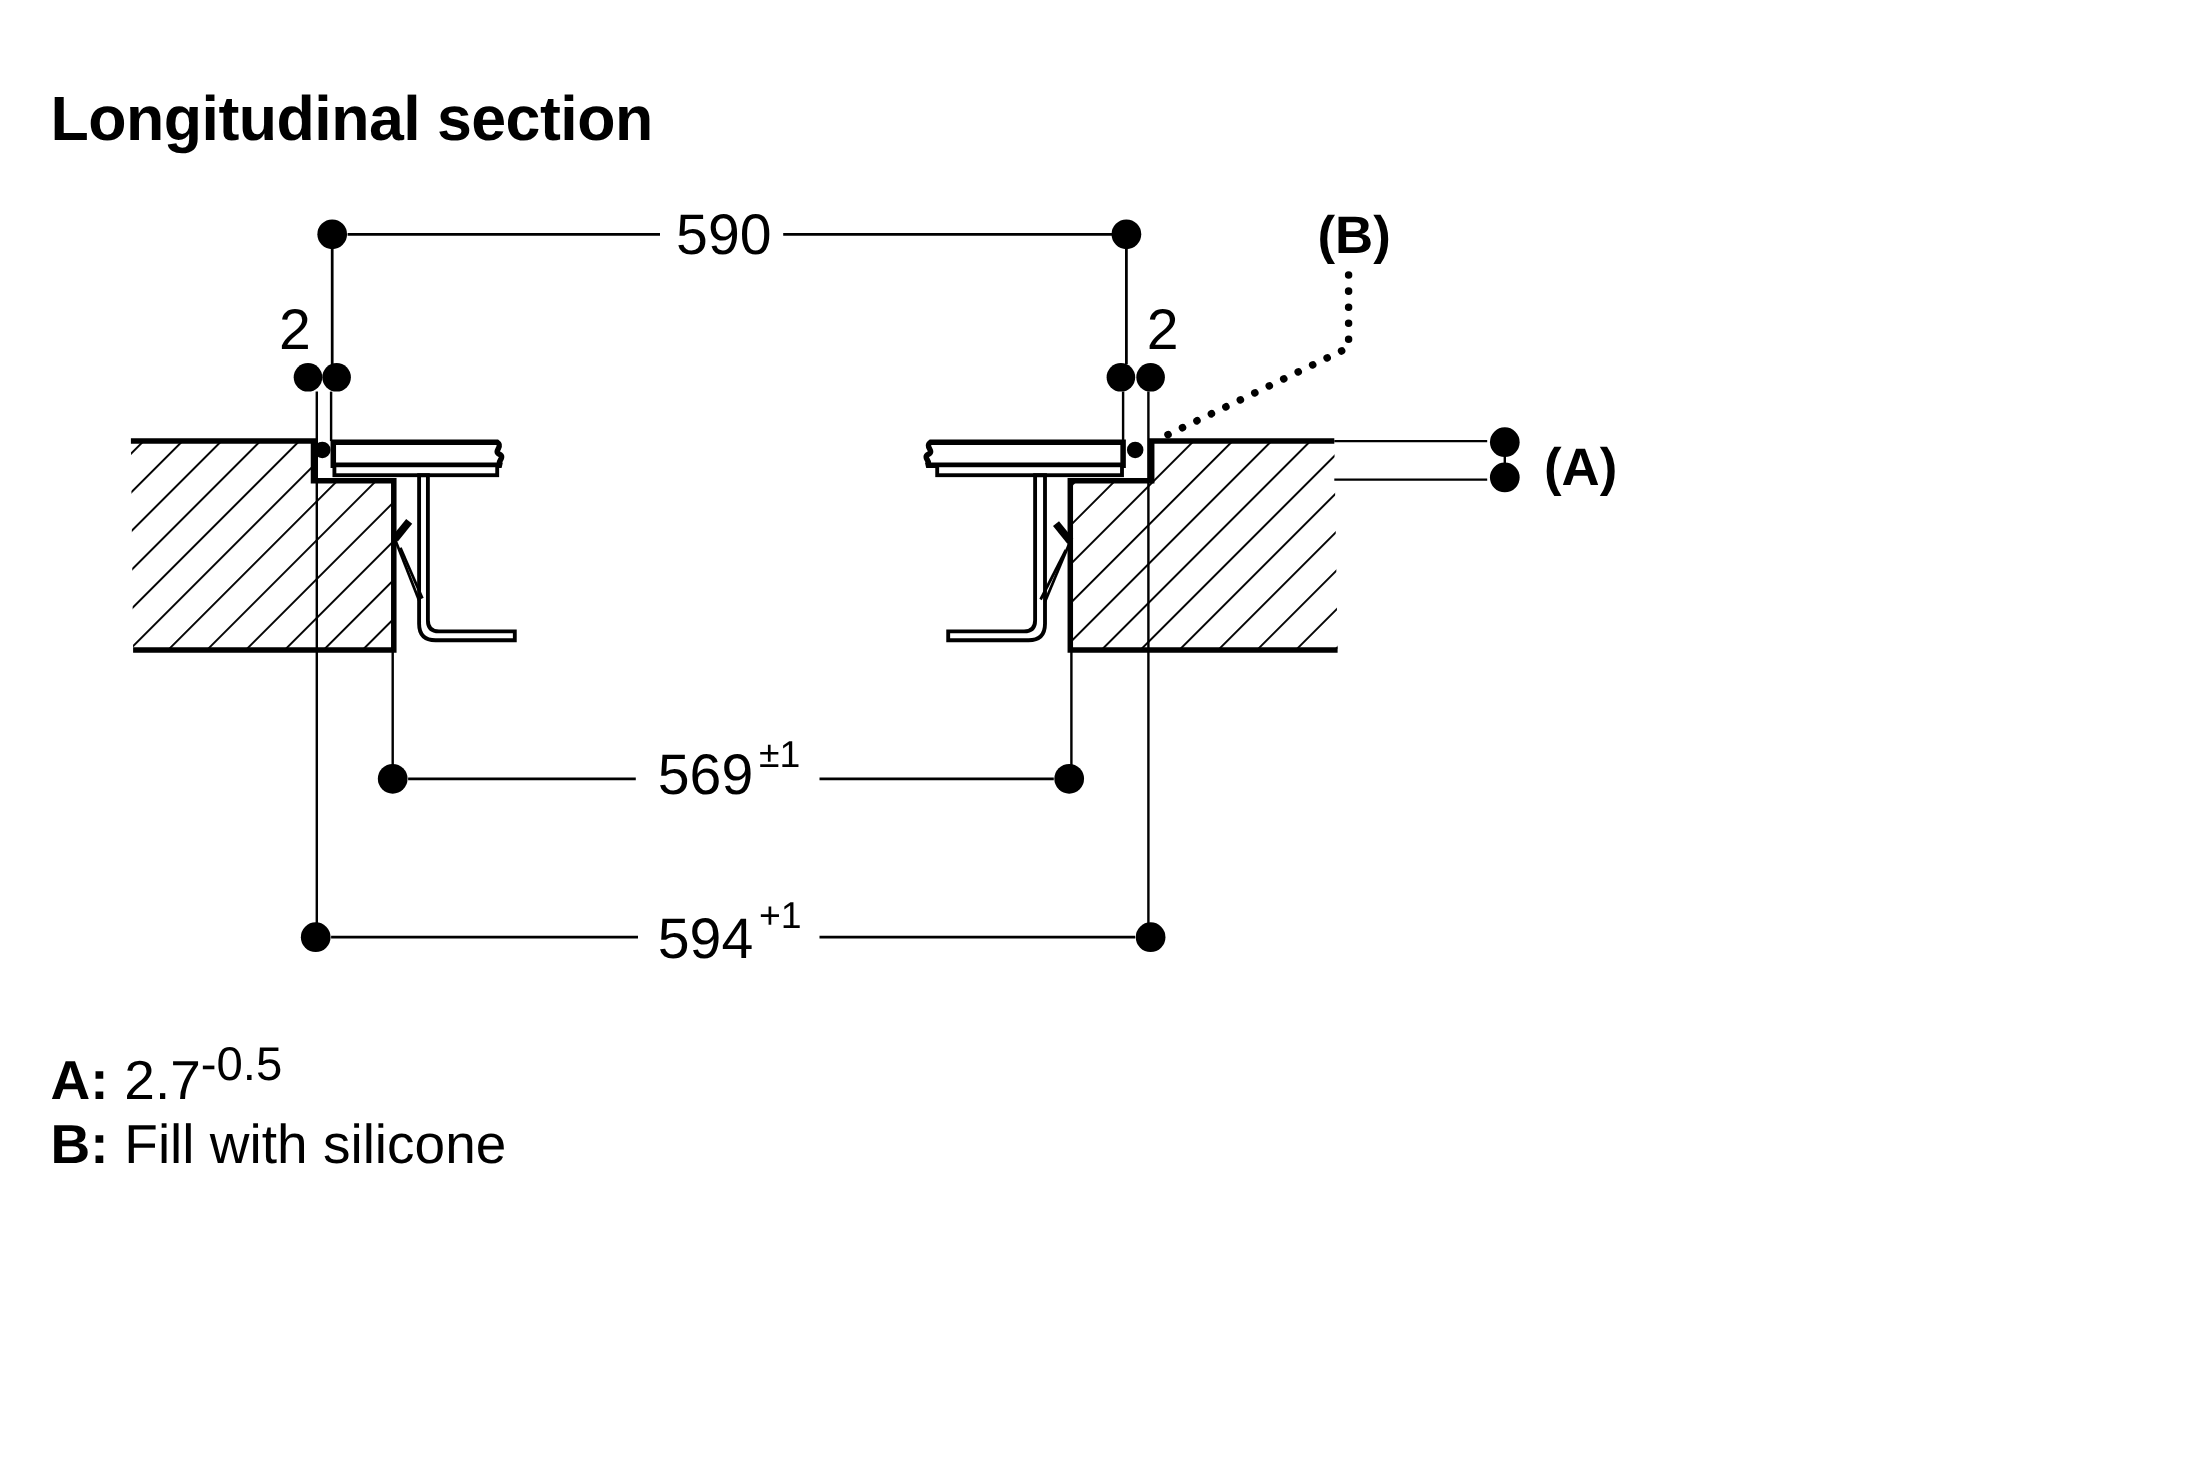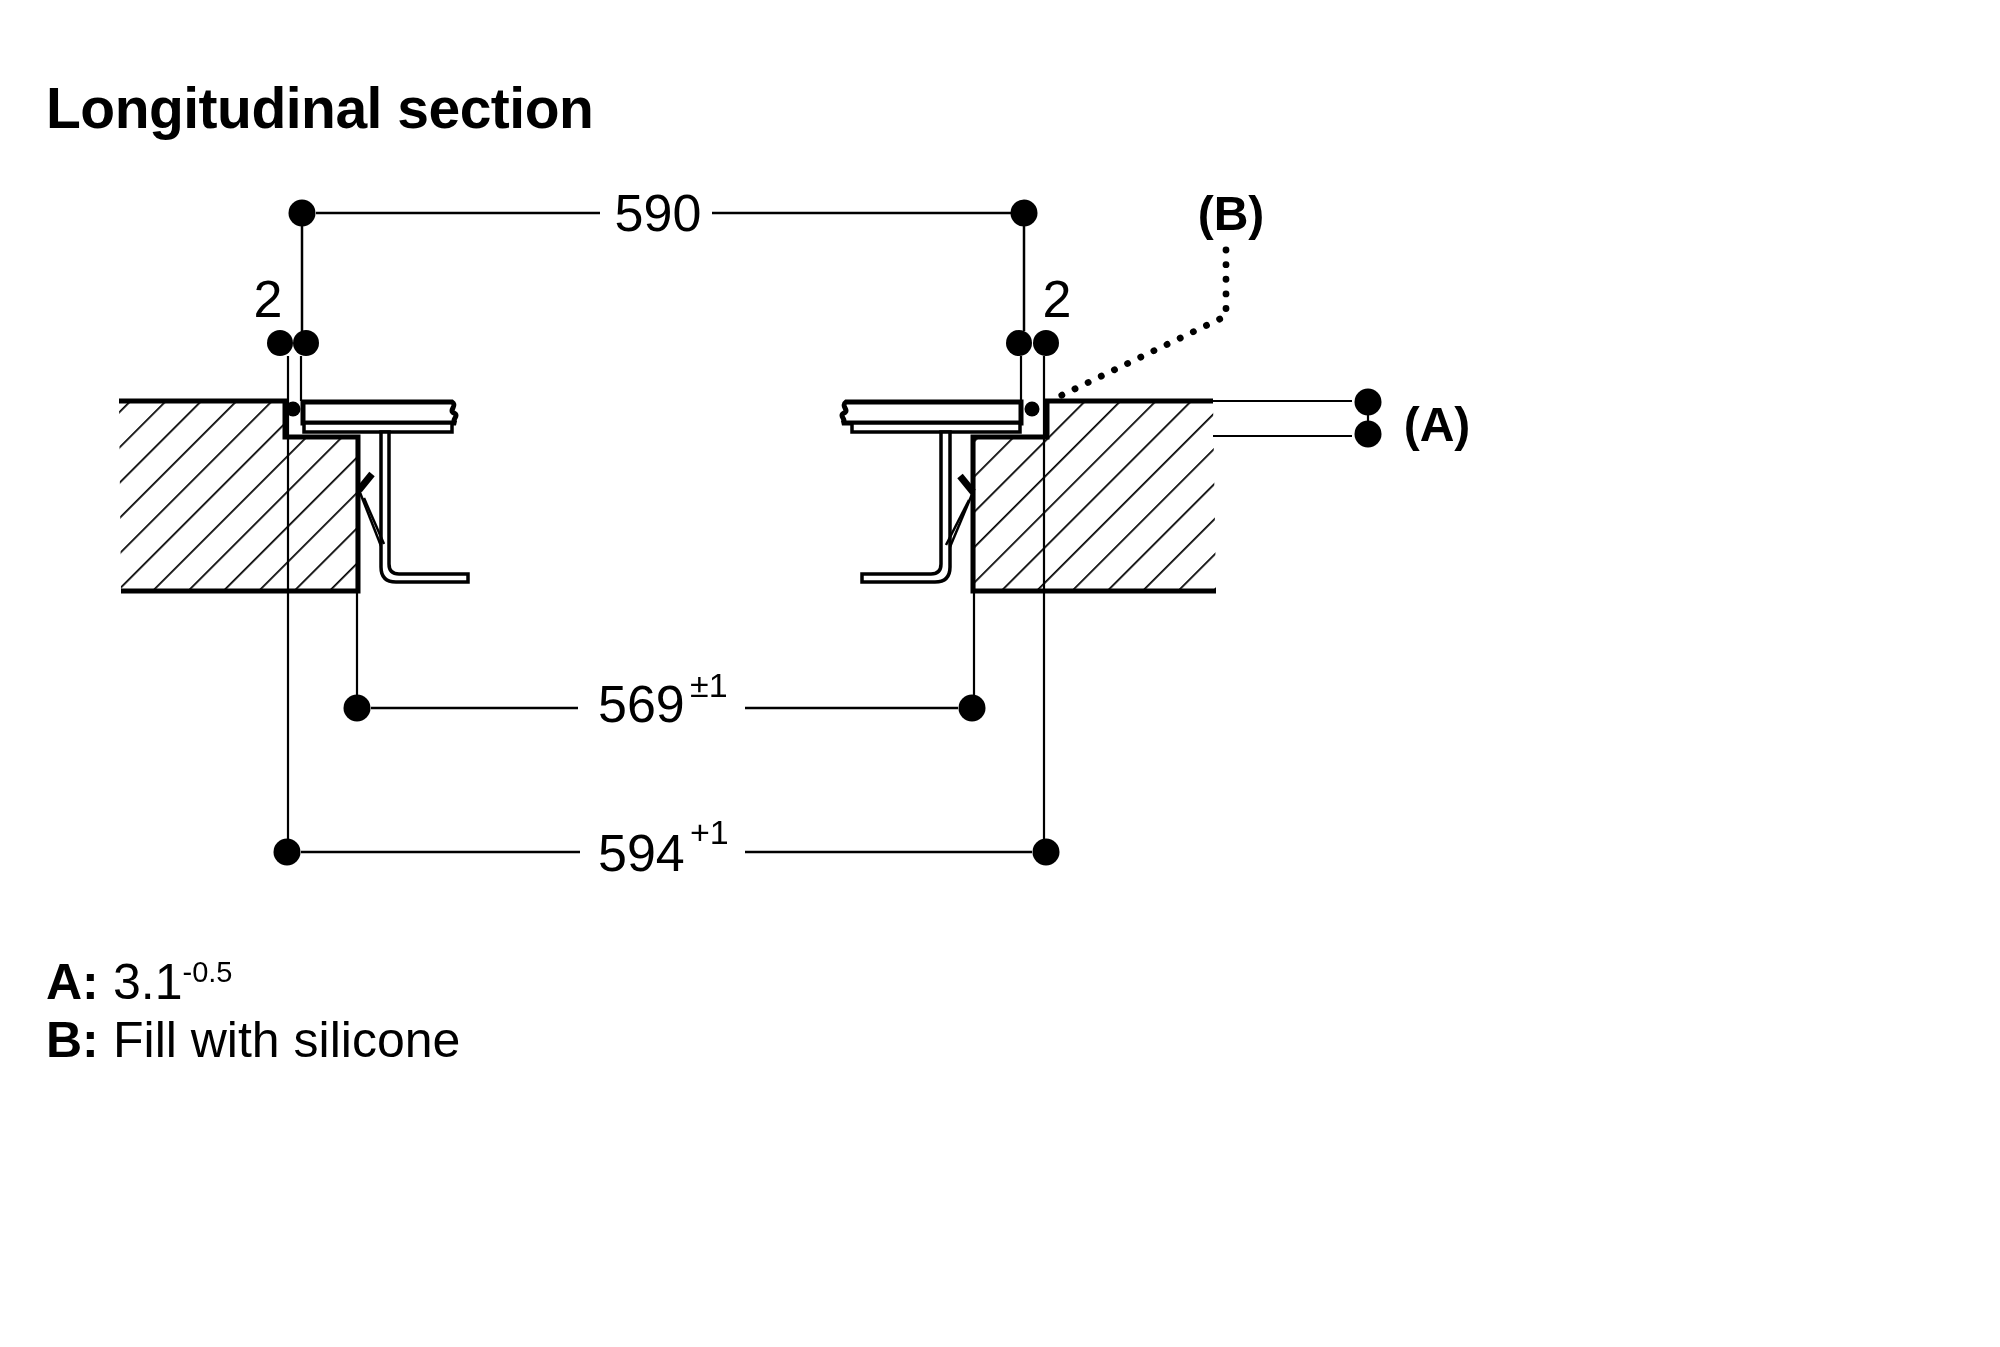--- a/index.html
+++ b/index.html
@@ -19,21 +19,21 @@
   .drawing-svg{position:absolute;left:0;top:0;}
   .dim-text{font-size:52px;fill:#000;}
   .dim-sup{font-size:34px;fill:#000;}
   .callout-text{font-size:48px;font-weight:700;fill:#000;}
   .legend{
     position:absolute;left:46px;top:954px;
     font-size:50px;line-height:1.15;
   }
   .legend-row{display:flex;align-items:baseline;height:58px;white-space:nowrap;}
   .legend-key{font-weight:700;display:inline-block;width:67px;}
-  .legend-sup{font-size:29px;position:relative;top:-17px;}
+  .legend-sup{font-size:43px;position:relative;top:-17px;}
   .footer-note{
     position:absolute;left:46px;top:1138px;
     font-size:50px;white-space:nowrap;
   }
 </style>
 </head>
 <body>
 
 <div class="canvas">
 
@@ -140,21 +140,21 @@
 
     <g>
       <path d="M1226,250 V316 L1056,398" fill="none" stroke="#000" stroke-width="6.8" stroke-linecap="round" stroke-dasharray="0.1 14.5"></path>
       <text class="callout-text" x="1231" y="230" text-anchor="middle">(B)</text>
     </g>
   </svg>
 
   <div class="legend">
     <div class="legend-row">
       <span class="legend-key">A:</span>
-      <span><span>3.1</span><span class="legend-sup">-0.5</span></span>
+      <span><span>2.7</span><span class="legend-sup">-0.5</span></span>
     </div>
     <div class="legend-row">
       <span class="legend-key">B:</span>
       <span>Fill with silicone</span>
     </div>
   </div>
 
 
 </div>
 

